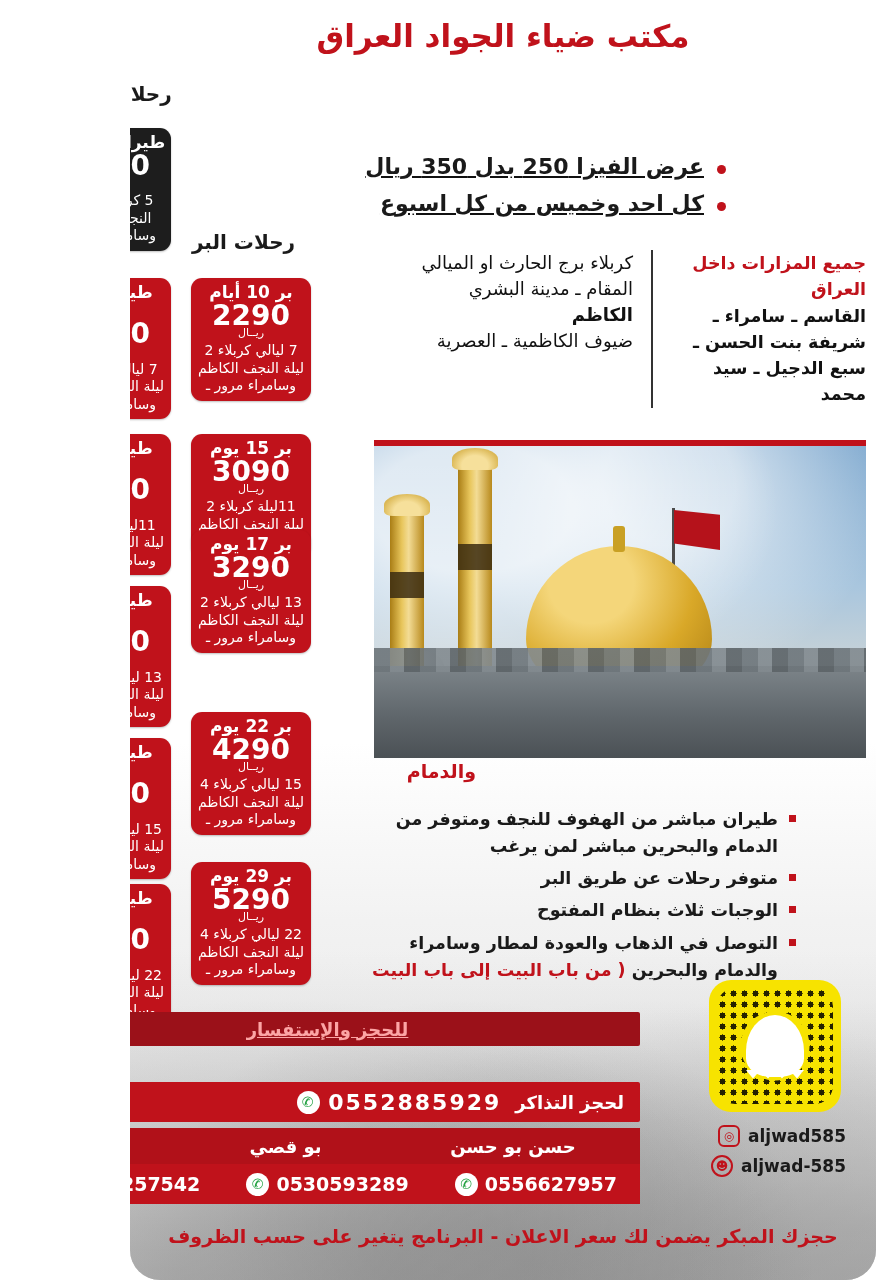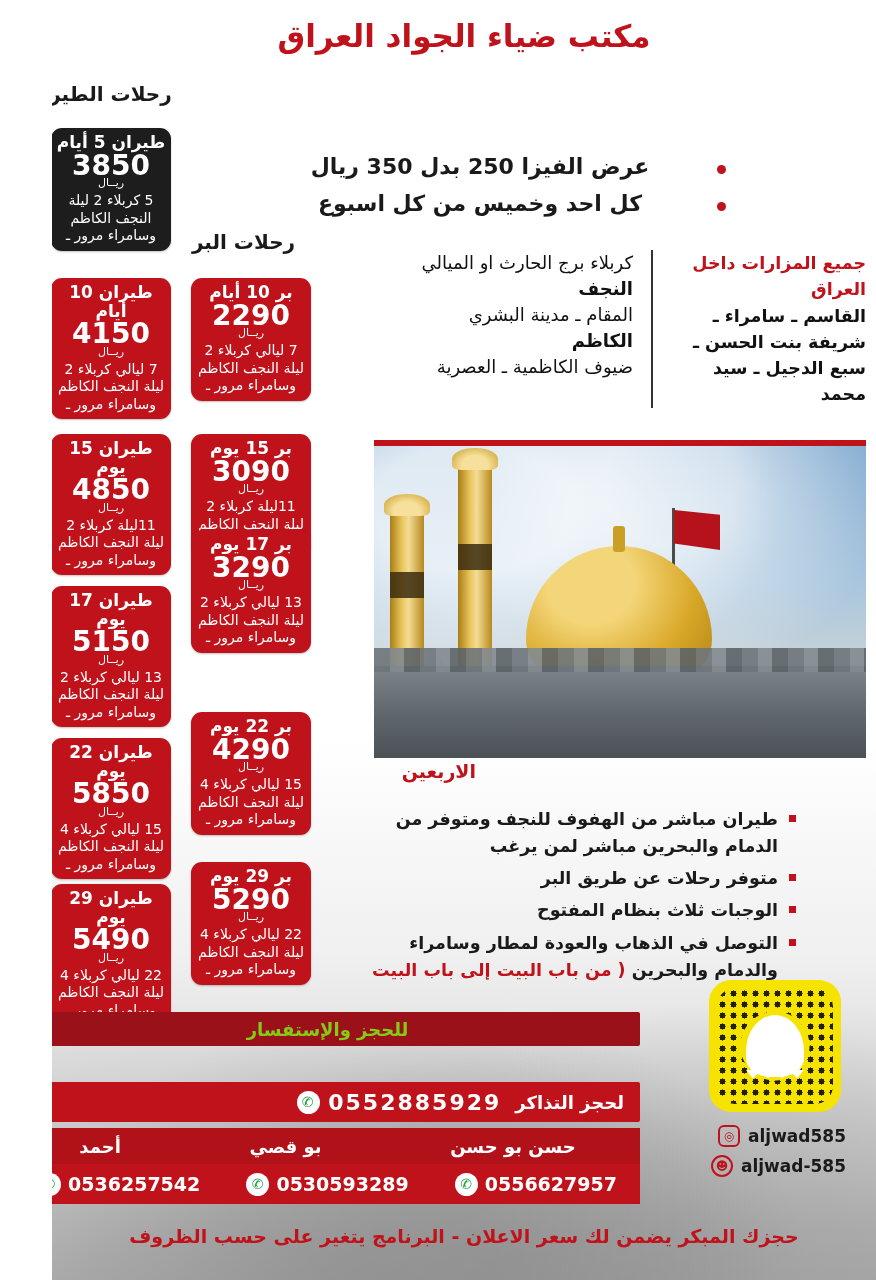--- a/index.html
+++ b/index.html
@@ -8,24 +8,25 @@
     width: 876px;
     height: 1280px;
     font-family: "DejaVu Sans", "Liberation Sans", sans-serif;
     background: #ffffff;
     position: relative;
     overflow: hidden;
     color: #111;
   }
   .page {
     position: relative;
-    width: 824px;
+    width: 746px;
     height: 1280px;
     background: linear-gradient(180deg,#ffffff 0%,#ffffff 58%,#f2f2f2 72%,#e9e9e9 86%,#dedede 100%);
     overflow: hidden;
+    border-radius: 30px;
   }
   
   .crowd {
     position:absolute; left:0; right:0; bottom:0; height:330px;
     background:
       radial-gradient(ellipse at 20% 100%, rgba(140,140,140,.45) 0 12%, rgba(0,0,0,0) 60%),
       radial-gradient(ellipse at 45% 100%, rgba(120,120,120,.40) 0 12%, rgba(0,0,0,0) 60%),
       radial-gradient(ellipse at 70% 100%, rgba(150,150,150,.40) 0 12%, rgba(0,0,0,0) 60%),
       radial-gradient(ellipse at 92% 100%, rgba(130,130,130,.35) 0 12%, rgba(0,0,0,0) 60%),
       linear-gradient(180deg, rgba(230,230,230,0) 0%, rgba(200,200,200,.55) 70%, rgba(180,180,180,.75) 100%);
@@ -40,21 +41,22 @@
   }
   .sub-title {
     position:absolute; top:72px; right:40px; width:600px;
     text-align:right;
     color:#1a1a1a;
     font-size:25px;
     font-weight:bold;
   }
   .bullets {
     position:absolute; top:138px; right:110px; width:510px;
-    text-align:center;
+    text-align:right;
+    text-decoration:underline;
   }
   .bullets li {
     list-style:none;
     font-size:22px;
     font-weight:bold;
     color:#1a1a1a;
     margin-bottom:12px;
     position:relative;
     padding-right:22px;
   }
@@ -233,23 +235,24 @@
   .ic {
     width:22px;height:22px;border-radius:6px;border:2px solid #c0121b;
     display:inline-flex;align-items:center;justify-content:center;
     color:#c0121b;font-size:12px;flex:0 0 auto;
   }
   .ic.round { border-radius:50%; }
 
   
   .bar-booking {
     position:absolute; top:1012px; right:236px; width:625px; height:34px;
-    background:#9b1119; color:#84cc16; display:flex; align-items:center;
+    background:#9b1119; color:#fca5a5; display:flex; align-items:center;
     justify-content:center; font-size:18px; font-weight:bold;
     border-radius:2px;
+    text-decoration:underline;
   }
   .bar-tickets {
     position:absolute; top:1082px; right:236px; width:625px; height:40px;
     background:#c0121b; color:#fff; display:flex; align-items:center;
     border-radius:2px; padding:0 12px;
   }
   .bar-tickets .label { font-size:18px; font-weight:bold; margin-right:4px; }
   .bar-tickets .num {
     font-size:22px; font-weight:bold; letter-spacing:2px; margin:0 14px 0 auto;
     display:flex; align-items:center; gap:8px; flex-direction:row-reverse;
@@ -355,21 +358,20 @@
   </div>
   <div class="card card-col-land" style="top:862px;">
     <div class="days">بر 29 يوم</div>
     <div class="price">5290</div>
     <div class="cur">ريــال</div>
     <div class="note">22 ليالي كربلاء 4 ليلة النجف الكاظم وسامراء مرور ـ</div>
   </div>
 
   <div class="hotels">
     <div>كربلاء برج الحارث او الميالي</div>
-    <div class="h">النجف</div>
     <div>المقام ـ مدينة البشري</div>
     <div class="h">الكاظم</div>
     <div>ضيوف الكاظمية ـ العصرية</div>
   </div>
 
   <div class="shrines">
     <div class="title">جميع المزارات داخل العراق</div>
     <div>القاسم ـ سامراء ـ شريفة بنت الحسن ـ سبع الدجيل ـ سيد محمد</div>
   </div>
 
@@ -383,21 +385,21 @@
     <div class="minaret m1">
       <div class="cap"></div>
       <div class="band" style="top:80px"></div>
     </div>
     <div class="flagpole"></div>
     <div class="flag"></div>
     <div class="dome"></div>
     <div class="city"></div>
   </div>
 
-  <div class="features-title">الاربعين</div>
+  <div class="features-title">والدمام</div>
   <ul class="features">
     <li>طيران مباشر من الهفوف للنجف ومتوفر من الدمام والبحرين مباشر لمن يرغب</li>
     <li>متوفر رحلات عن طريق البر</li>
     <li>الوجبات ثلاث بنظام المفتوح</li>
     <li>
       <span>التوصل في الذهاب والعودة لمطار وسامراء والدمام والبحرين</span>
       <span class="free">( من باب البيت إلى باب البيت مجاناً )</span>
     </li>
   </ul>
 

